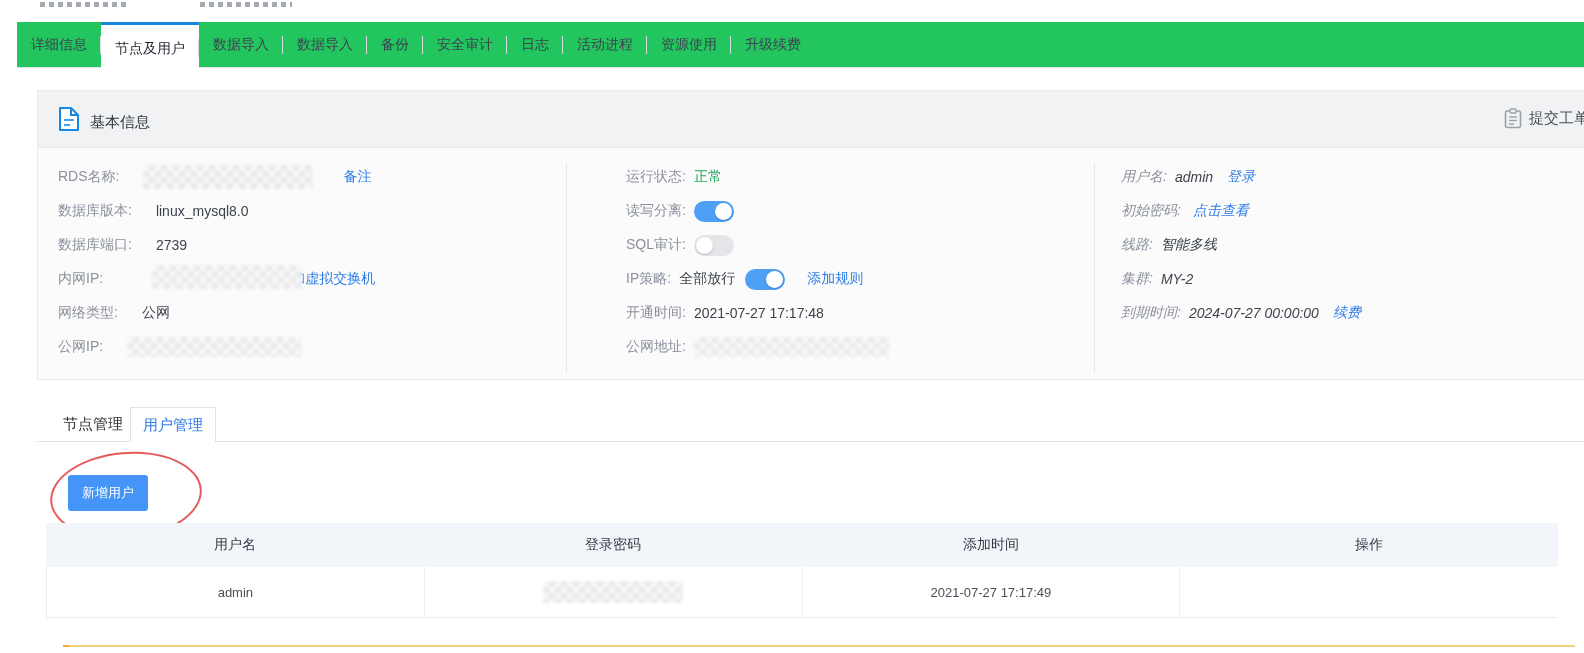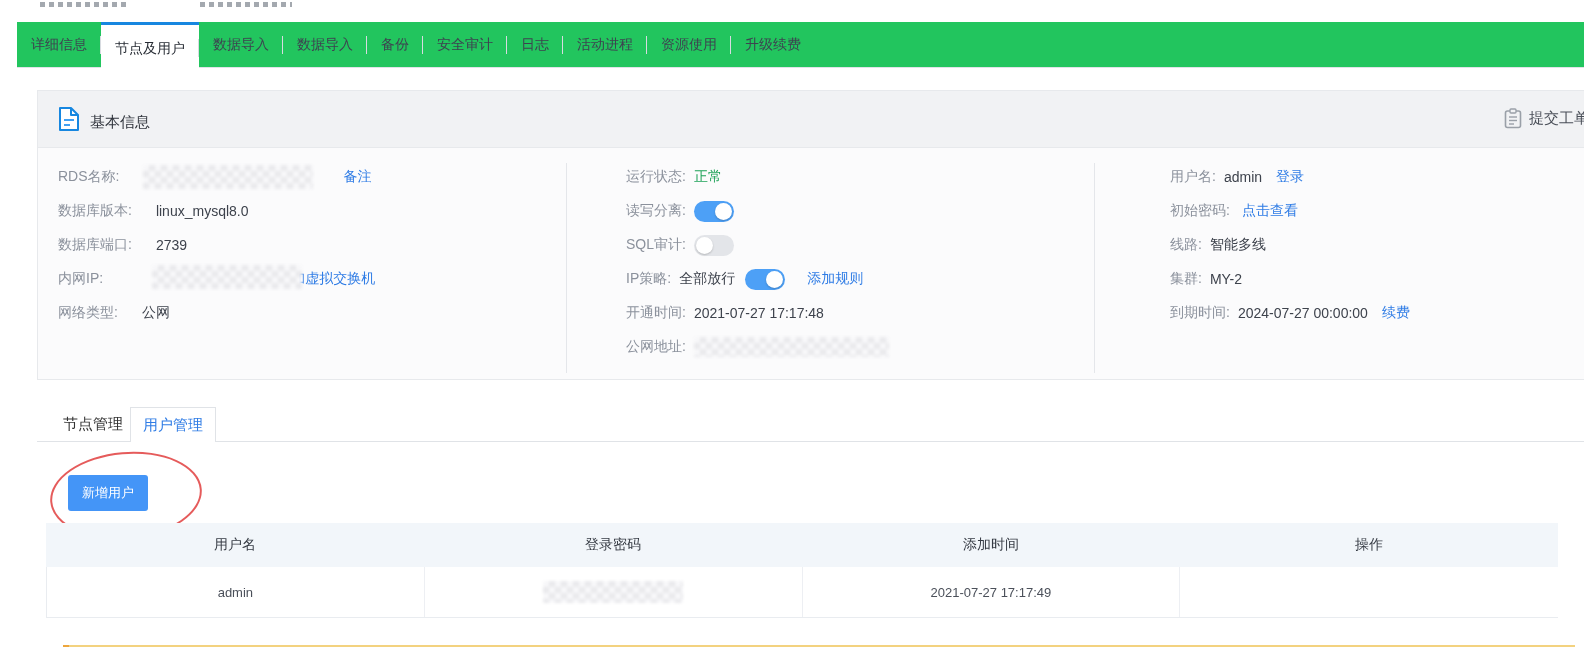--- a/index.html
+++ b/index.html
@@ -35,21 +35,21 @@
   .vdiv { position:absolute; top:72px; width:1px; height:210px; background:#e4e6ea; }
 
   .field { position:absolute; display:flex; align-items:center; height:24px;
     font-size:14px; white-space:nowrap; }
   .label { color:#8b919c; margin-right:8px; }
   .value { color:#3d424c; }
   .link  { color:#2f7ce5; text-decoration:none; margin-left:14px; cursor:pointer; }
   .link.tight { margin-left:4px; }
   .green { color:#21a35a; }
 
-  .c1 { left:20px;gap:16px; } .c2 { left:588px; } .c3 { left:1132px; }
+  .c1 { left:20px;gap:16px; } .c2 { left:588px; } .c3 { left:1083px;font-style:italic; }
   .r1 { top:74px; } .r2 { top:108px; } .r3 { top:142px; }
   .r4 { top:176px;text-align:center; } .r5 { top:210px; } .r6 { top:244px; }
 
   
   .blur { display:inline-block; height:24px; border-radius:2px;
     background-image:
       linear-gradient(45deg,#e9e9ec 25%,transparent 25%,transparent 75%,#e9e9ec 75%),
       linear-gradient(45deg,#e9e9ec 25%,#f7f7f9 25%,#f7f7f9 75%,#e9e9ec 75%);
     background-size:12px 12px; background-position:0 0,6px 6px;
     filter:blur(1.5px); }
@@ -168,20 +168,24 @@
     <div class="field c1 r4">
       <span class="label">内网IP:</span>
       <span style="width:130px;"></span>
       <a class="link tight">添加虚拟交换机</a>
       <span class="blur w150 overlap"></span>
     </div>
     <div class="field c1 r5">
       <span class="label">网络类型:</span>
       <span class="value">公网</span>
     </div>
+    <div class="field c1 r6">
+      <span class="label">公网IP:</span>
+      <span class="blur w175"></span>
+    </div>
 
     <div class="field c2 r1">
       <span class="label">运行状态:</span>
       <span class="value green">正常</span>
     </div>
     <div class="field c2 r2">
       <span class="label">读写分离:</span>
       <span class="toggle on">
           <span class="knob"></span>
         </span>

